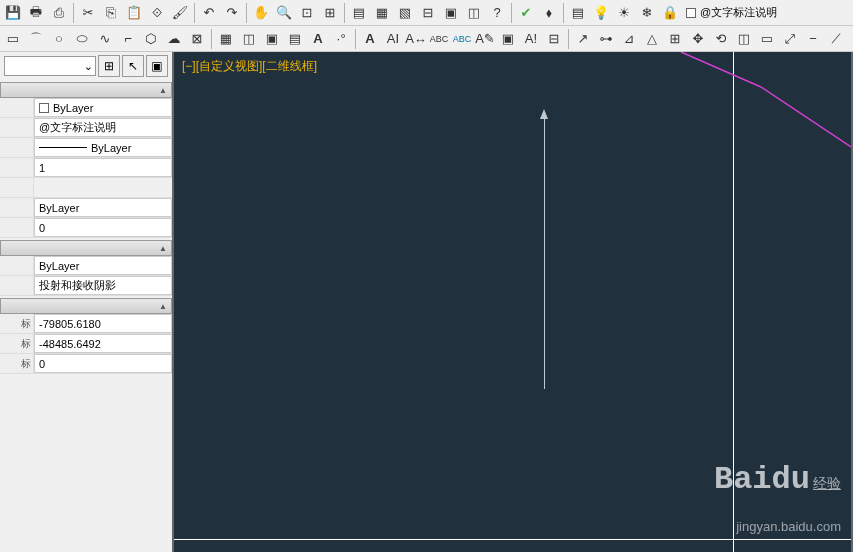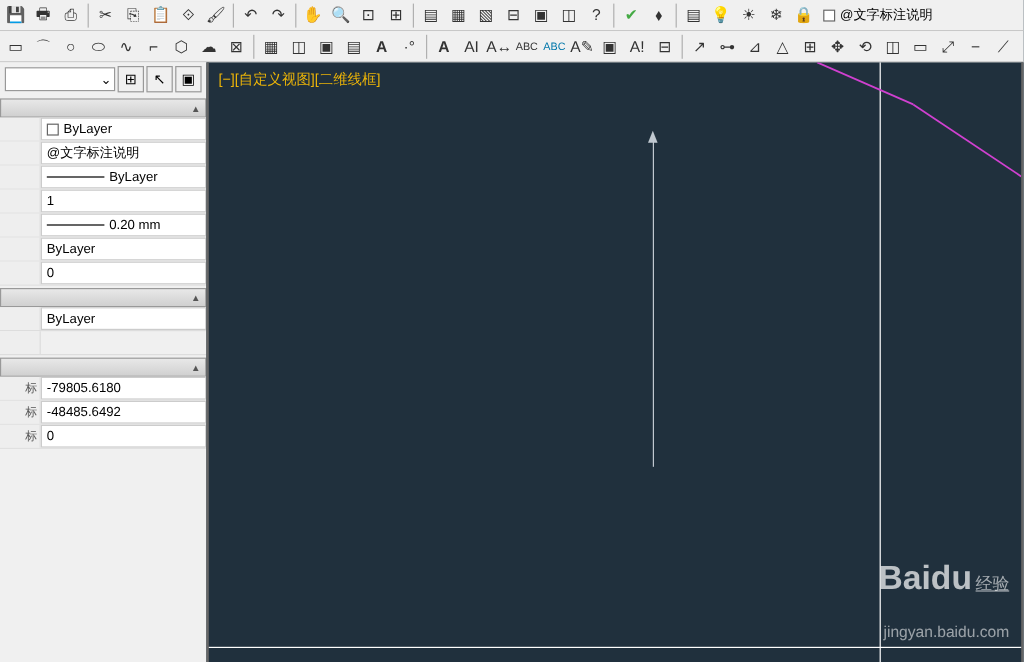--- a/index.html
+++ b/index.html
@@ -23,21 +23,21 @@
 .line-preview { width: 48px; height: 1px; background: #000; margin-right: 4px; }
 .sq-icon { width: 10px; height: 10px; border: 1px solid #666; background: #fff; margin-right: 4px; }
 .canvas-area { flex: 1; background: #20303d; position: relative; border-left: 2px solid #666; border-right: 2px solid #666; }
 .viewport-label { position: absolute; top: 6px; left: 8px; color: #eab308; font-size: 12px; }
 .crosshair-v { position: absolute; left: 559px; top: 0; width: 1px; height: 100%; background: #fff; }
 .crosshair-h { position: absolute; left: 0; bottom: 12px; width: 100%; height: 1px; background: #fff; }
 .cursor-arrow { position: absolute; left: 370px; top: 65px; width: 1px; height: 272px; background: #c0c8d0; }
 .cursor-arrow::before { content: ""; position: absolute; top: -8px; left: -4px; width: 0; height: 0; border-left: 4px solid transparent; border-right: 4px solid transparent; border-bottom: 10px solid #c0c8d0; }
 .magenta-line { position: absolute; stroke: #d040d0; }
 .watermark { position: absolute; right: 10px; bottom: 18px; color: rgba(255,255,255,0.5); text-align: right; }
-.watermark .brand { font-size: 28px; font-weight: bold; color: rgba(255,255,255,0.7); }
+.watermark .brand { font-size: 32px; font-weight: bold; color: rgba(255,255,255,0.7); font-family: Liberation Mono, monospace; }
 .watermark .sub { font-size: 14px; color: rgba(255,255,255,0.6); text-decoration: underline; }
 .watermark .url { font-size: 13px; color: rgba(255,255,255,0.55); margin-top: 21px; }
 </style>
 </head>
 <body>
 
 <div class="toolbar-row">
   <div class="tool-btn">💾</div>
   <div class="tool-btn">🖶</div>
   <div class="tool-btn">⎙</div>
@@ -151,43 +151,40 @@
             <span class="line-preview"></span>
             <span>ByLayer</span>
           </div>
         </div>
       <div class="prop-row">
           <div class="prop-label"></div>
           <div class="prop-value">1</div>
         </div>
       <div class="prop-row">
           <div class="prop-label"></div>
-          <div class="prop-value">
-            <span class="line-preview"></span>
-            <span>0.20 mm</span>
-          </div>
         </div>
       <div class="prop-row">
           <div class="prop-label"></div>
           <div class="prop-value">ByLayer</div>
         </div>
       <div class="prop-row">
           <div class="prop-label"></div>
           <div class="prop-value">0</div>
         </div>
     </div>
 
     <div class="prop-section">
       <div class="section-header"></div>
       <div class="prop-row">
           <div class="prop-label"></div>
           <div class="prop-value">ByLayer</div>
         </div>
       <div class="prop-row">
           <div class="prop-label"></div>
+          <div class="prop-value">投射和接收阴影</div>
         </div>
     </div>
 
 
     <div class="prop-section">
       <div class="section-header"></div>
       <div class="prop-row">
           <div class="prop-label">标</div>
           <div class="prop-value">-79805.6180</div>
         </div>

